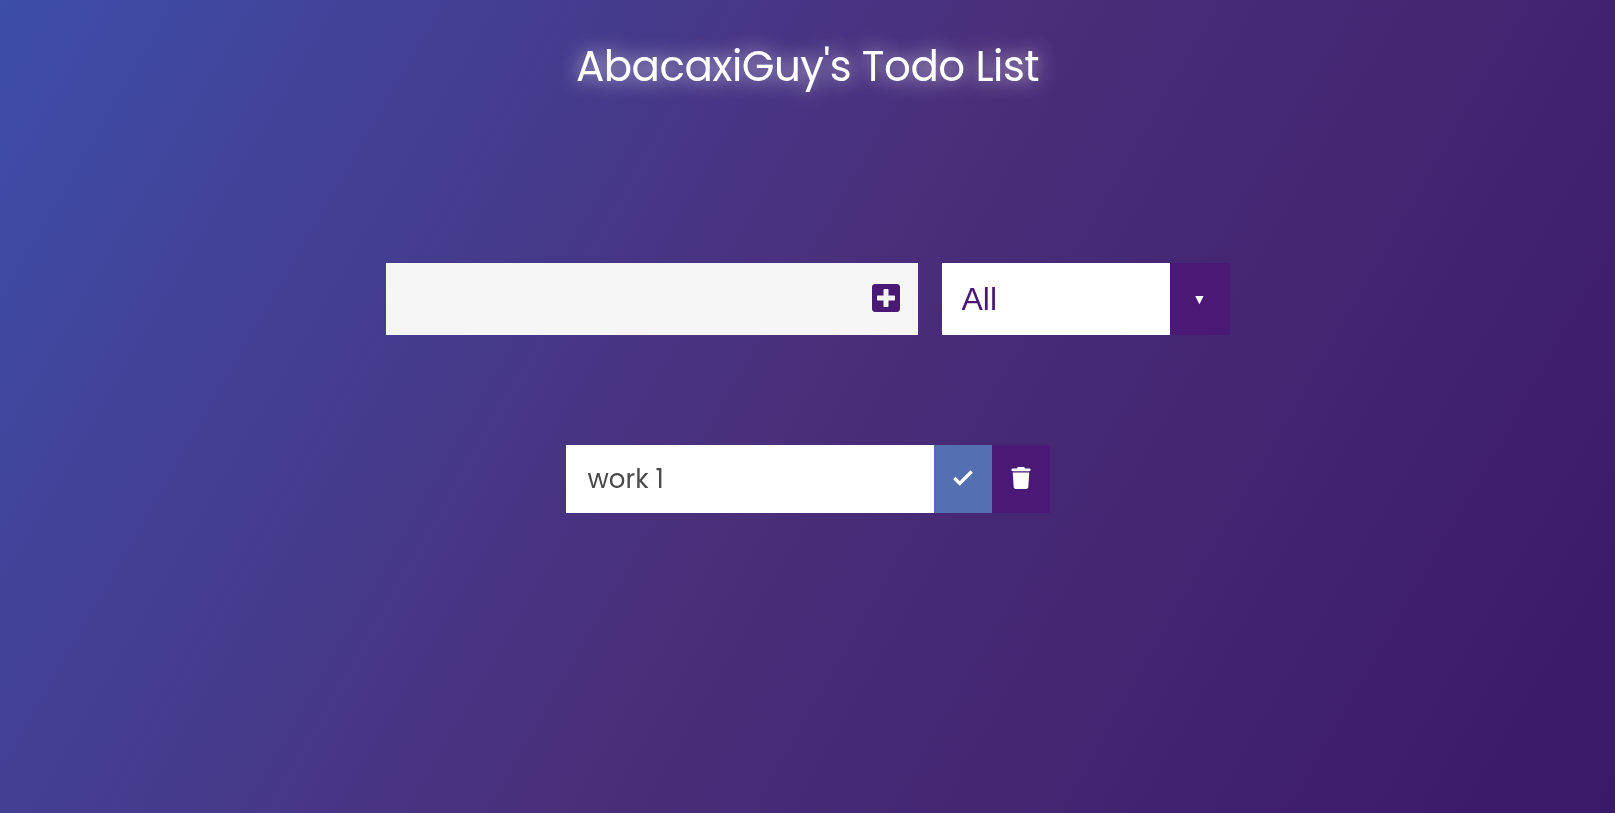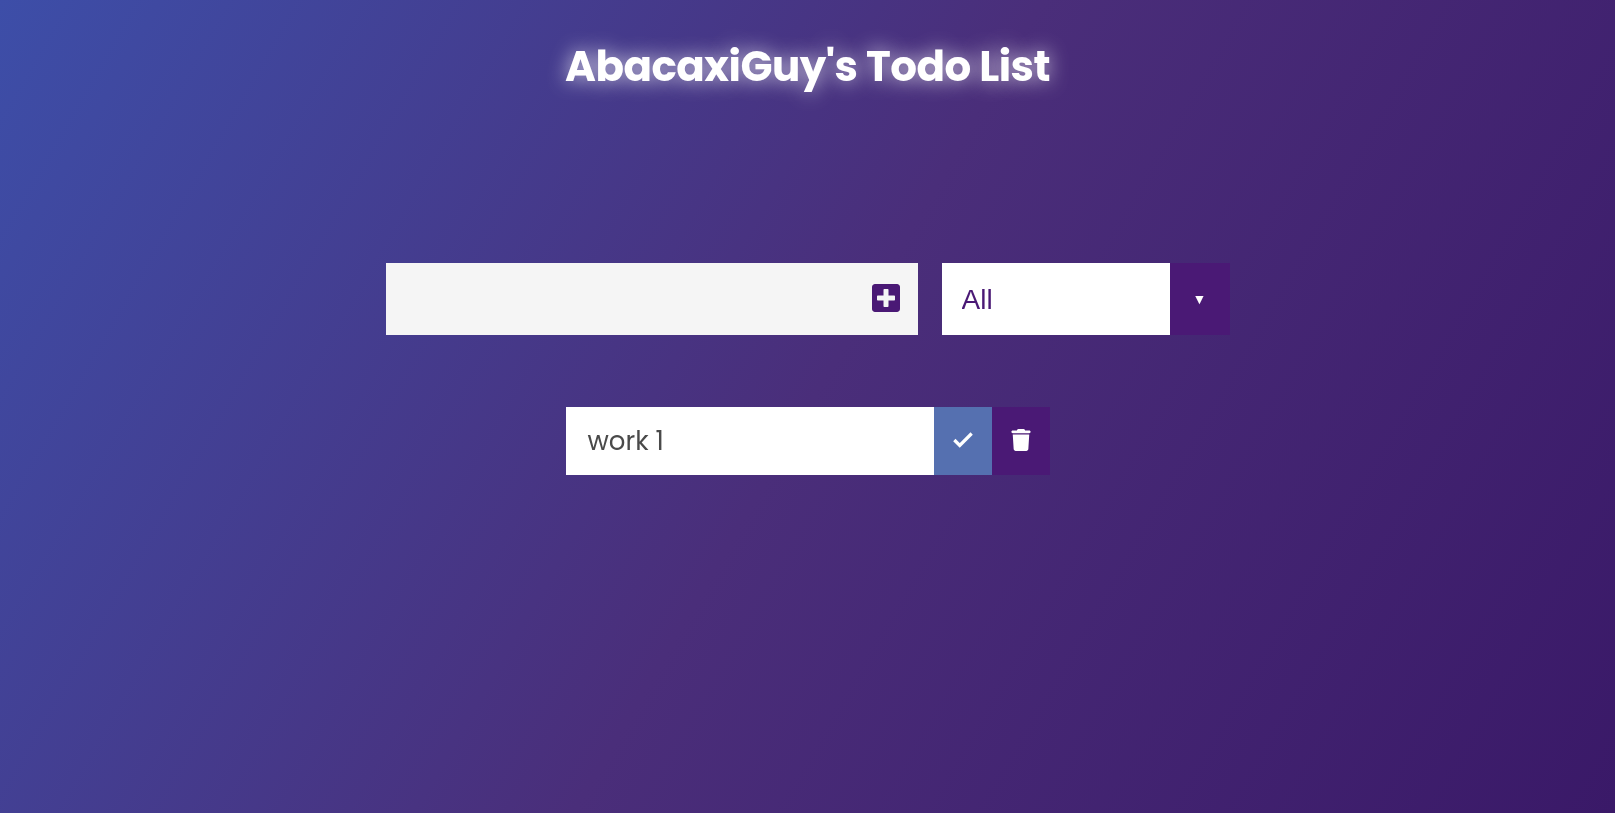--- a/index.html
+++ b/index.html
@@ -19,21 +19,21 @@
       align-items: center;
     }
     
     .header {
       margin-top: 35px;
       text-align: center;
     }
     
     .header h1 {
       font-size: 42px;
-      font-weight: 700;
+      font-weight: 400;
       color: #fff;
       text-shadow: 0 0 20px rgba(255, 255, 255, 0.8);
       letter-spacing: -0.5px;
     }
     
     .form-row {
       display: flex;
       justify-content: center;
       gap: 24px;
       margin-top: 165px;
@@ -76,21 +76,21 @@
       display: flex;
       height: 72px;
       position: relative;
     }
     
     .filter-select {
       width: 228px;
       height: 72px;
       border: none;
       background: #fff;
-      font-size: 28px;
+      font-size: 32px;
       padding: 8px 20px;
       color: #4a1975;
       font-weight: 500;
       appearance: none;
       outline: none;
       cursor: pointer;
     }
     
     .filter-arrow {
       width: 60px;
@@ -101,21 +101,21 @@
       justify-content: center;
       pointer-events: none;
     }
     
     .filter-arrow span {
       color: #fff;
       font-size: 14px;
     }
     
     .todo-container {
-      margin-top: 72px;
+      margin-top: 110px;
       display: flex;
       flex-direction: column;
       gap: 24px;
       align-items: center;
       text-align: center;
     }
     
     .todo-item {
       display: flex;
       width: 484px;

